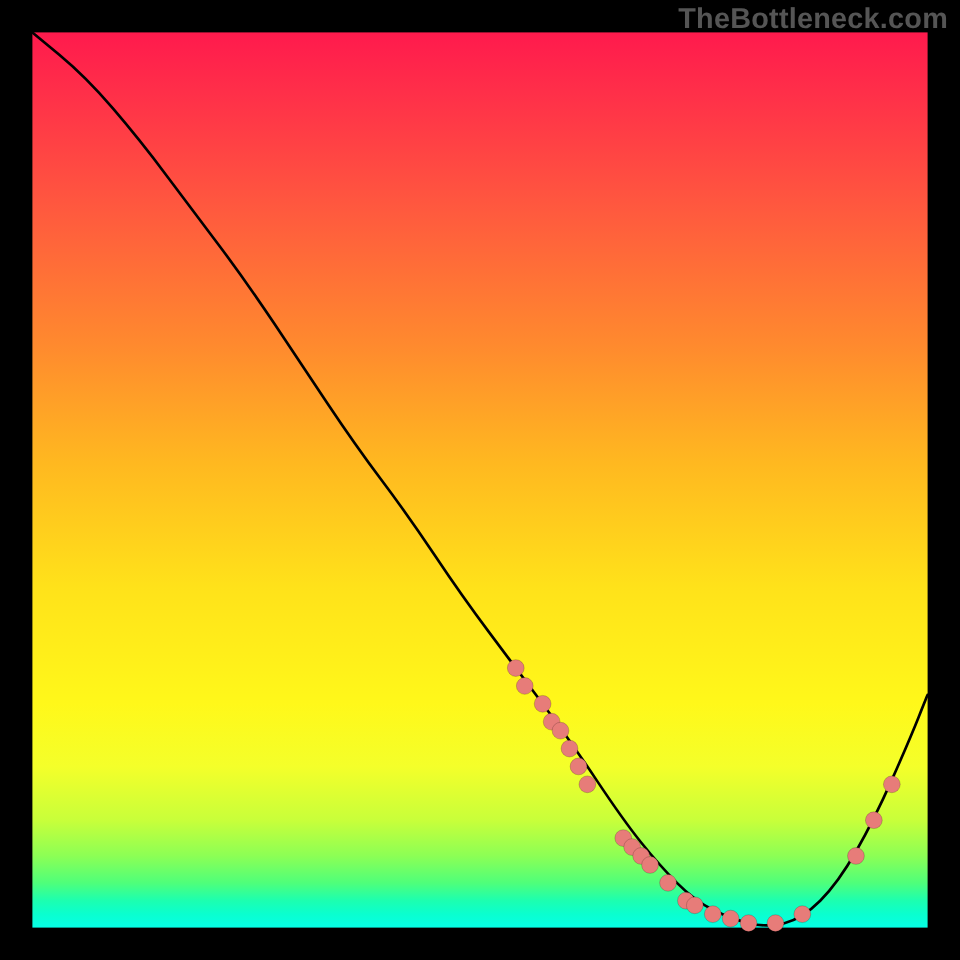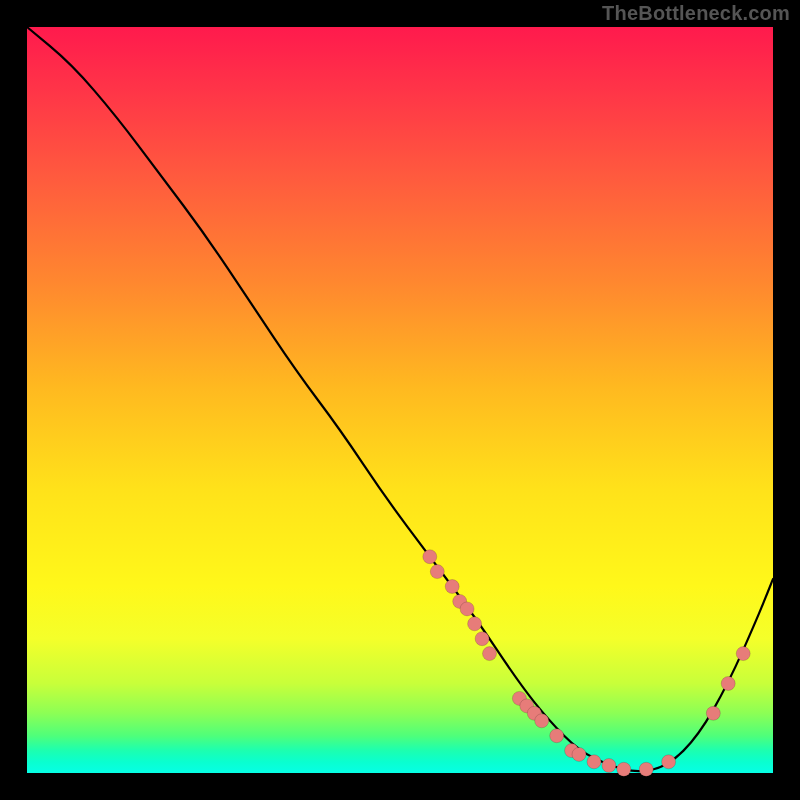--- a/index.html
+++ b/index.html
@@ -14,21 +14,21 @@
   .stage {
     position: relative;
     width: 800px;
     height: 800px;
   }
   .watermark {
     position: absolute;
     top: 2px;
     right: 10px;
     color: #555;
-    font-size: 20px;
+    font-size: 24px;
     font-weight: 600;
     letter-spacing: 0.2px;
     user-select: none;
   }
   .plot {
     position: absolute;
     left: 27px;
     top: 27px;
     width: 746px;
     height: 746px;

